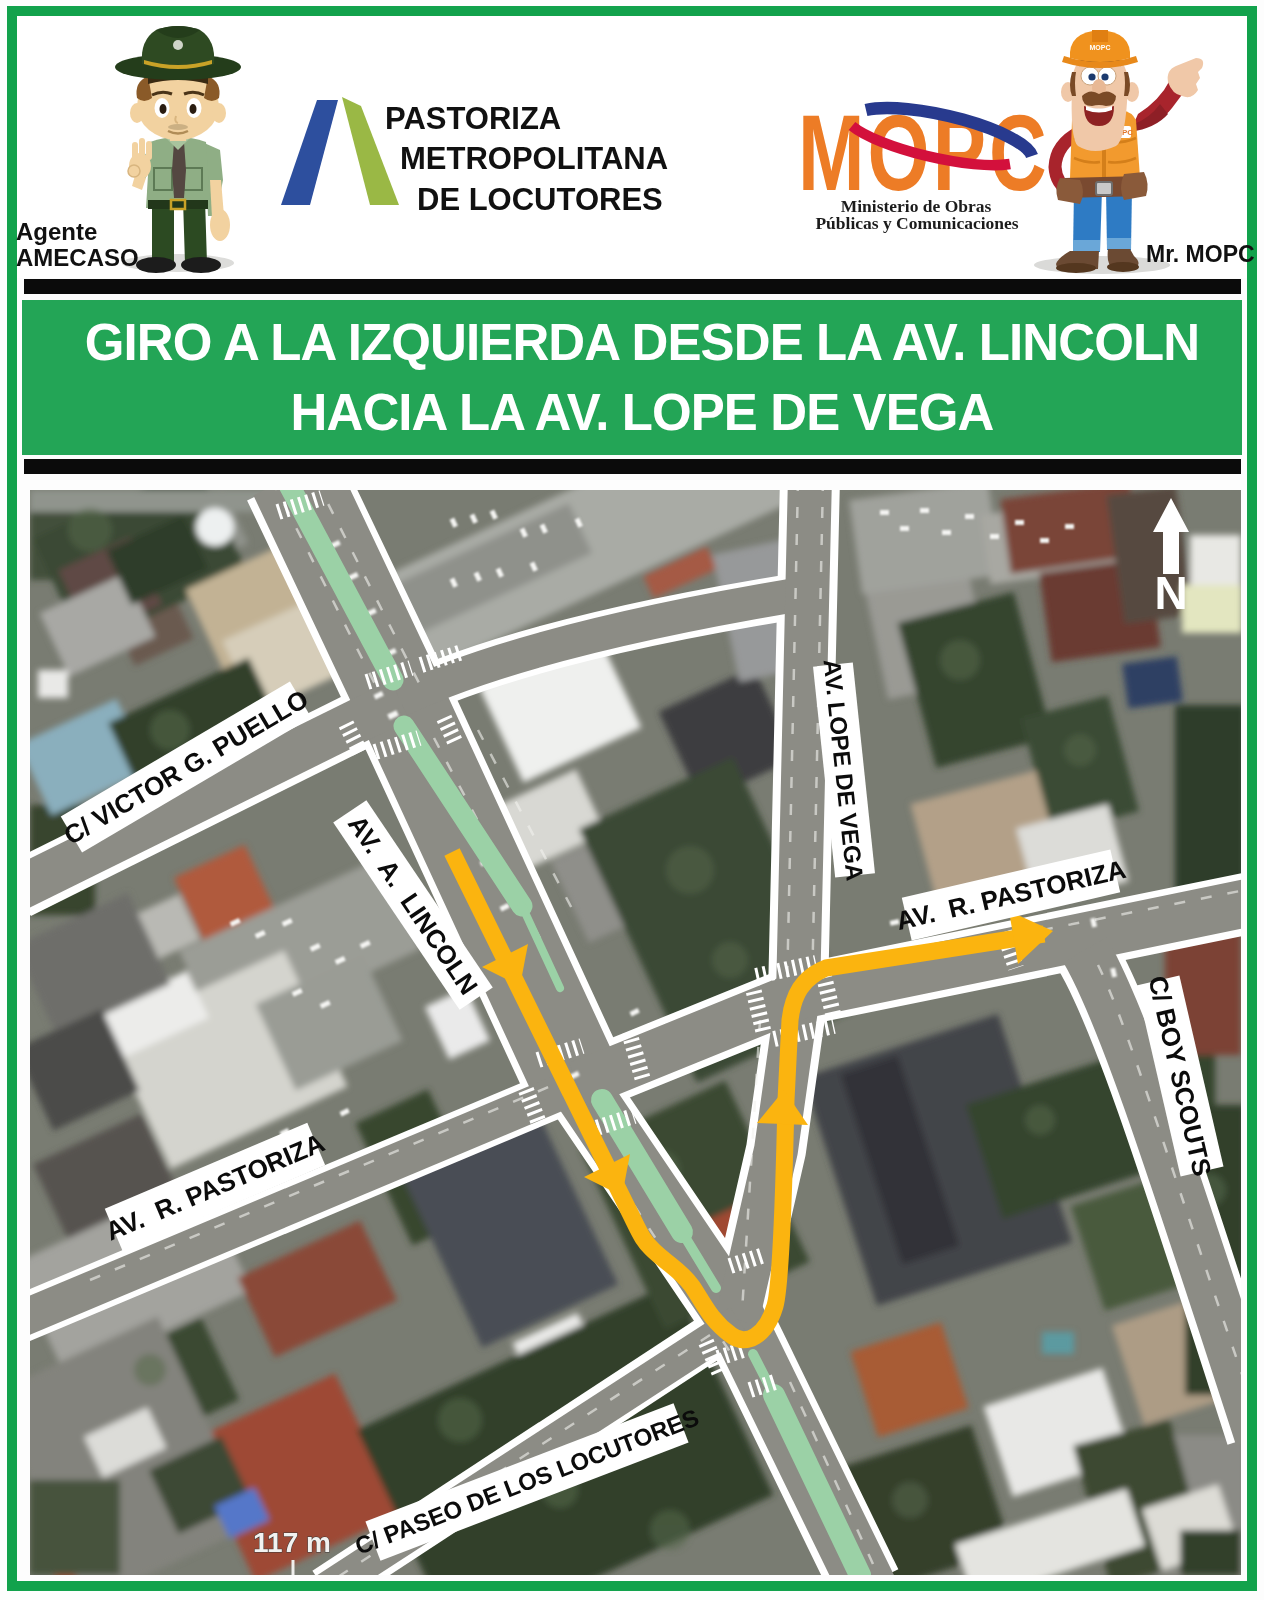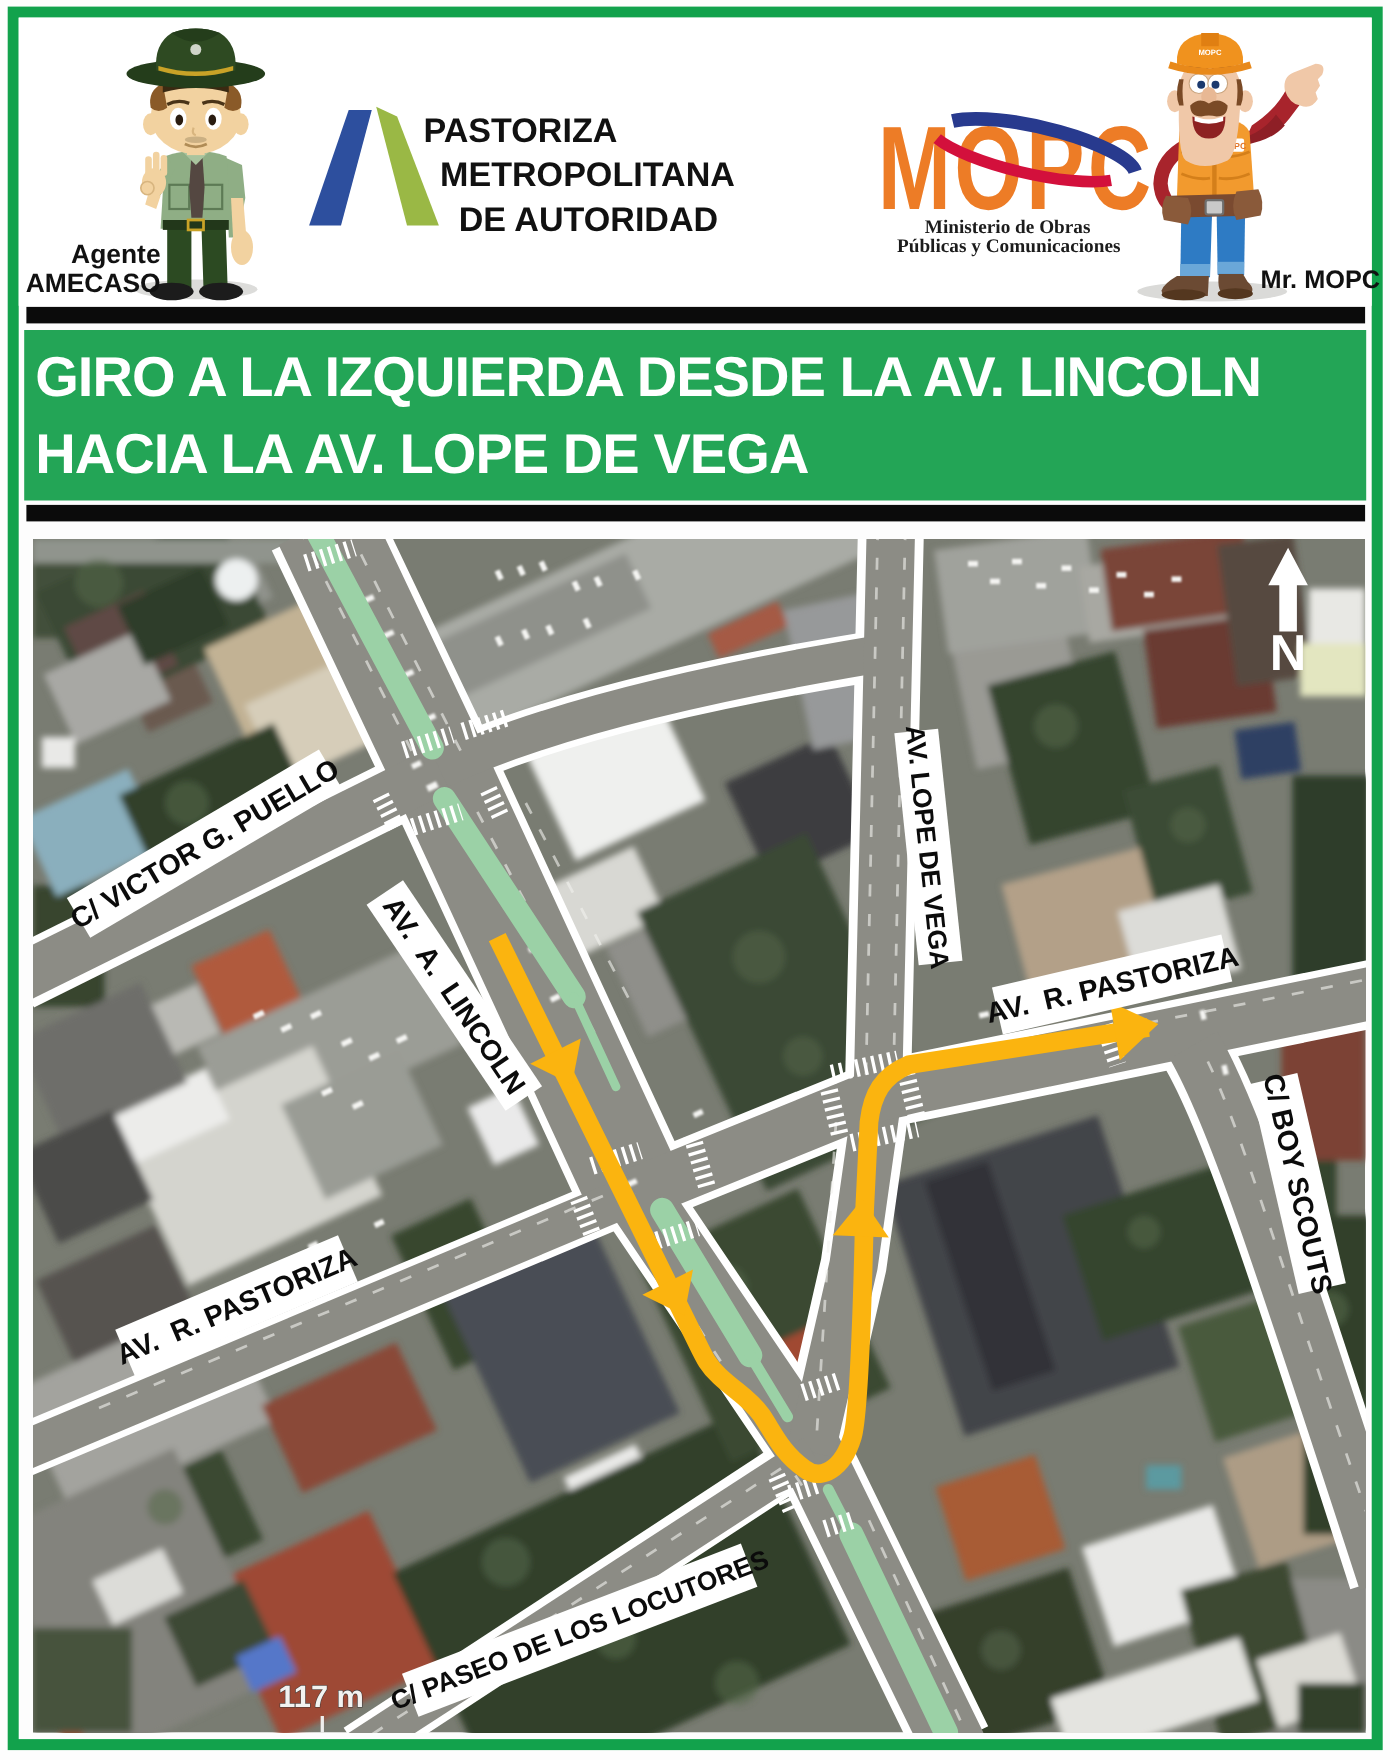--- a/index.html
+++ b/index.html
@@ -70,30 +70,30 @@
   <ellipse cx="73" cy="89" rx="3.5" ry="5" fill="#2a1c10"></ellipse>
   <ellipse cx="103" cy="89" rx="3.5" ry="5" fill="#2a1c10"></ellipse>
   <path d="M62,75 Q72,70 82,74" stroke="#4a3418" stroke-width="3" fill="none"></path>
   <path d="M94,74 Q104,70 114,75" stroke="#4a3418" stroke-width="3" fill="none"></path>
 
   <path d="M86,96 Q84,102 88,103" stroke="#d8b57f" stroke-width="2" fill="none"></path>
   <path d="M78,111 Q88,116 98,111" stroke="#b08c56" stroke-width="2.5" fill="none"></path>
   <ellipse cx="88" cy="107" rx="10" ry="3" fill="#cbb083"></ellipse>
 </svg>
 
-<div class="abs" style="left:16px;top:219px;width:130px;text-align:right;font-weight:bold;font-size:24px;color:#111;line-height:26px;">Agente<br>AMECASO</div>
+<div class="abs" style="left:16px;top:219px;width:130px;text-align:left;font-weight:bold;font-size:24px;color:#111;line-height:26px;">Agente<br>AMECASO</div>
 
 <svg class="abs" style="left:270px;top:90px;" width="140" height="120" viewBox="0 0 140 120">
   <polygon points="47,10 68,10 40,115 11,115" fill="#2d4f9e"></polygon>
   <polygon points="72,7 91,16 129,115 100,115" fill="#9ab845"></polygon>
 </svg>
 
 <div class="abs" style="left:385px;top:101px;font-weight:bold;color:#111;font-size:31px;">PASTORIZA</div>
 <div class="abs" style="left:400px;top:141px;font-weight:bold;color:#111;font-size:31px;">METROPOLITANA</div>
-<div class="abs" style="left:417px;top:182px;font-weight:bold;color:#111;font-size:31px;">DE AUTORIDAD</div>
+<div class="abs" style="left:417px;top:182px;font-weight:bold;color:#111;font-size:31px;">DE LOCUTORES</div>
 
 <svg class="abs" style="left:780px;top:80px;" width="280" height="160" viewBox="0 0 280 160">
   <g transform="translate(18,110)">
     <text x="0" y="0" transform="scale(0.74,1)" font-family="Liberation Sans, sans-serif" font-weight="bold" font-size="108" fill="#ed7c26" letter-spacing="4">MOPC</text>
   </g>
   <path d="M72,46 A92 22 13 0 0 230,84" fill="none" stroke="#d3103c" stroke-width="10.5"></path>
   <path d="M86,30 A92 24 13 0 1 252,76" fill="none" stroke="#283a8e" stroke-width="12.5"></path>
   <text x="136" y="132" text-anchor="middle" font-family="Liberation Serif, serif" font-weight="bold" font-size="17.5" fill="#1c1c1c">Ministerio de Obras</text>
   <text x="137" y="149" text-anchor="middle" font-family="Liberation Serif, serif" font-weight="bold" font-size="17.5" fill="#1c1c1c">Públicas y Comunicaciones</text>
 </svg>
@@ -157,21 +157,21 @@
   <path d="M82,10 L98,10 L98,22 L82,22 Z" fill="#e07f12"></path>
   <path d="M54,36 Q90,48 126,36 L128,42 Q90,54 52,42 Z" fill="#e8891a"></path>
   <text x="90" y="30" text-anchor="middle" font-size="7" font-weight="bold" fill="#fff" font-family="Liberation Sans,sans-serif">MOPC</text>
 </svg>
 
 <div class="abs" style="left:1146px;top:241px;width:120px;font-weight:bold;font-size:23px;color:#111;white-space:nowrap;">Mr. MOPC</div>
 
 <div class="abs" style="left:24px;top:279px;width:1217px;height:15px;background:#0b0b0b;"></div>
 
 <div class="abs" style="left:22px;top:300px;width:1220px;height:155px;background:#23a556;"></div>
-<div class="abs" style="left:32px;top:308px;width:1220px;text-align:left;font-weight:bold;color:#fff;font-size:51px;line-height:70px;letter-spacing:-0.9px;">GIRO A LA IZQUIERDA DESDE LA AV. LINCOLN<br>HACIA LA AV. LOPE DE VEGA</div>
+<div class="abs" style="left:32px;top:308px;width:1220px;text-align:center;font-weight:bold;color:#fff;font-size:51px;line-height:70px;letter-spacing:-0.9px;">GIRO A LA IZQUIERDA DESDE LA AV. LINCOLN<br>HACIA LA AV. LOPE DE VEGA</div>
 
 <div class="abs" style="left:24px;top:459px;width:1217px;height:15px;background:#0b0b0b;"></div>
 
 <svg class="abs" style="left:30px;top:490px;" width="1211" height="1085" viewBox="0 0 1211 1085">
 <defs>
   <filter id="soft" x="-10%" y="-10%" width="120%" height="120%">
         <feGaussianBlur stdDeviation="3"></feGaussianBlur>
       </filter>
   <filter id="soft2" x="-10%" y="-10%" width="120%" height="120%">
         <feGaussianBlur stdDeviation="1.2"></feGaussianBlur>

